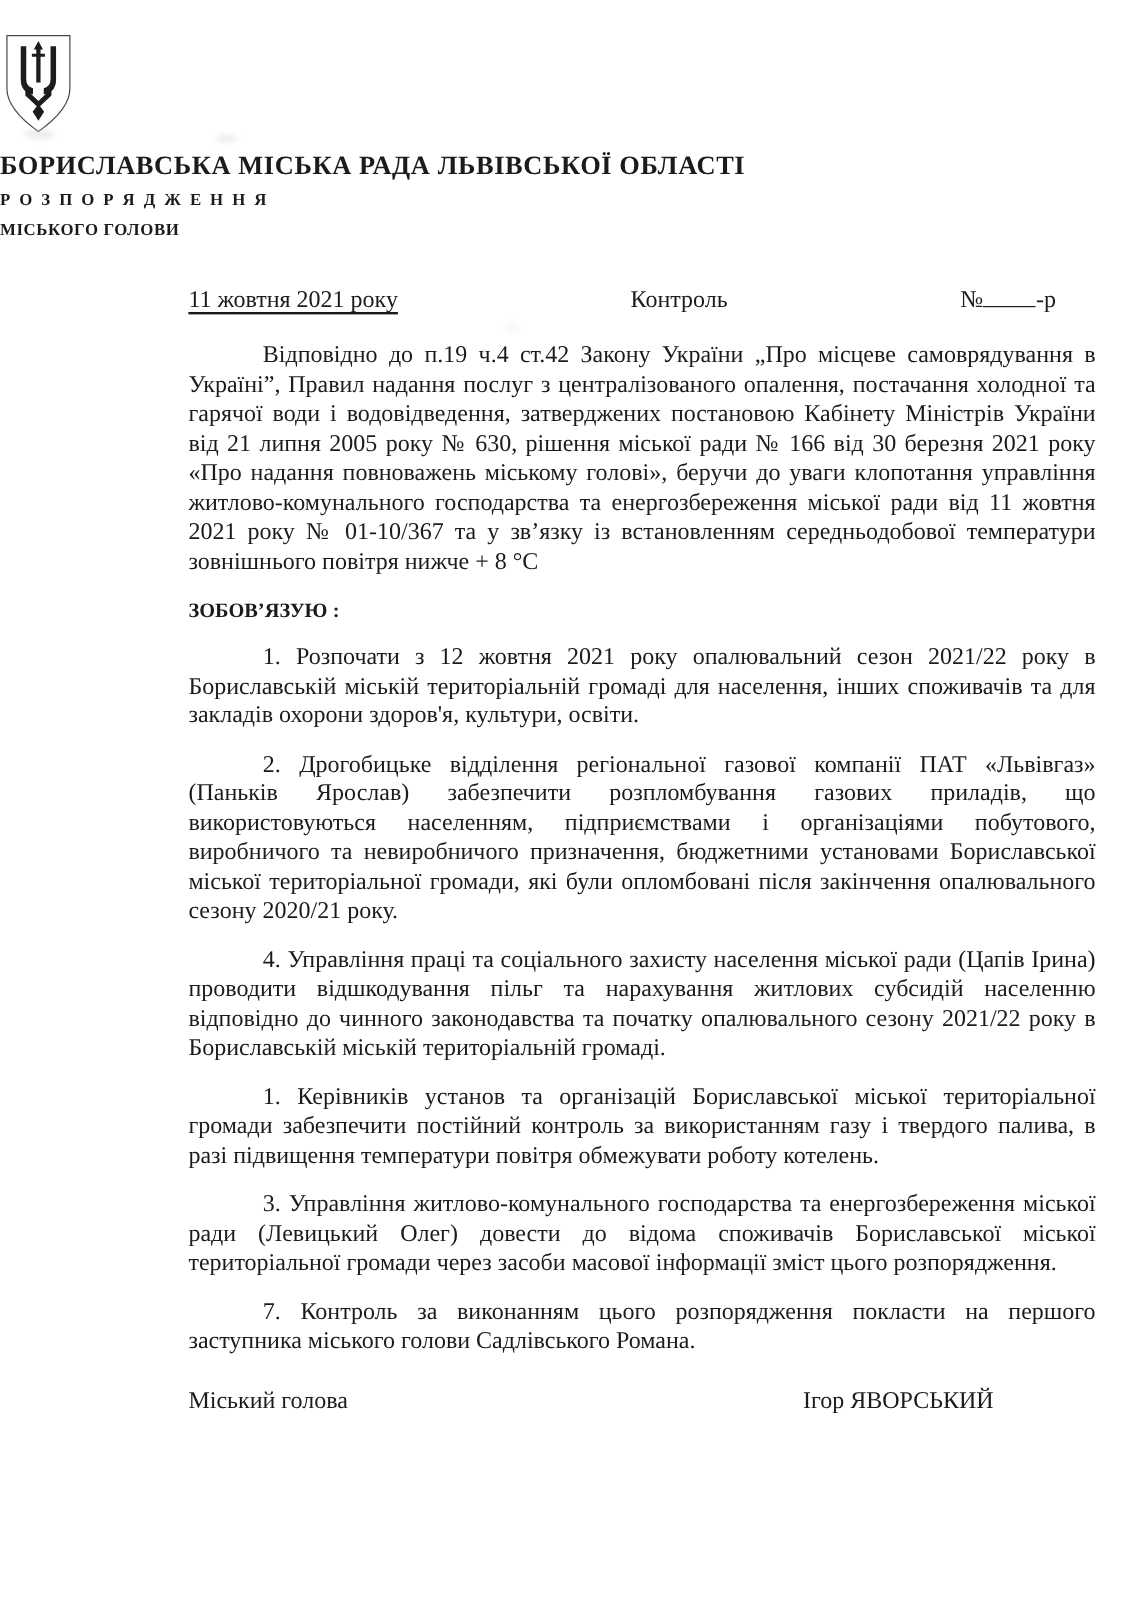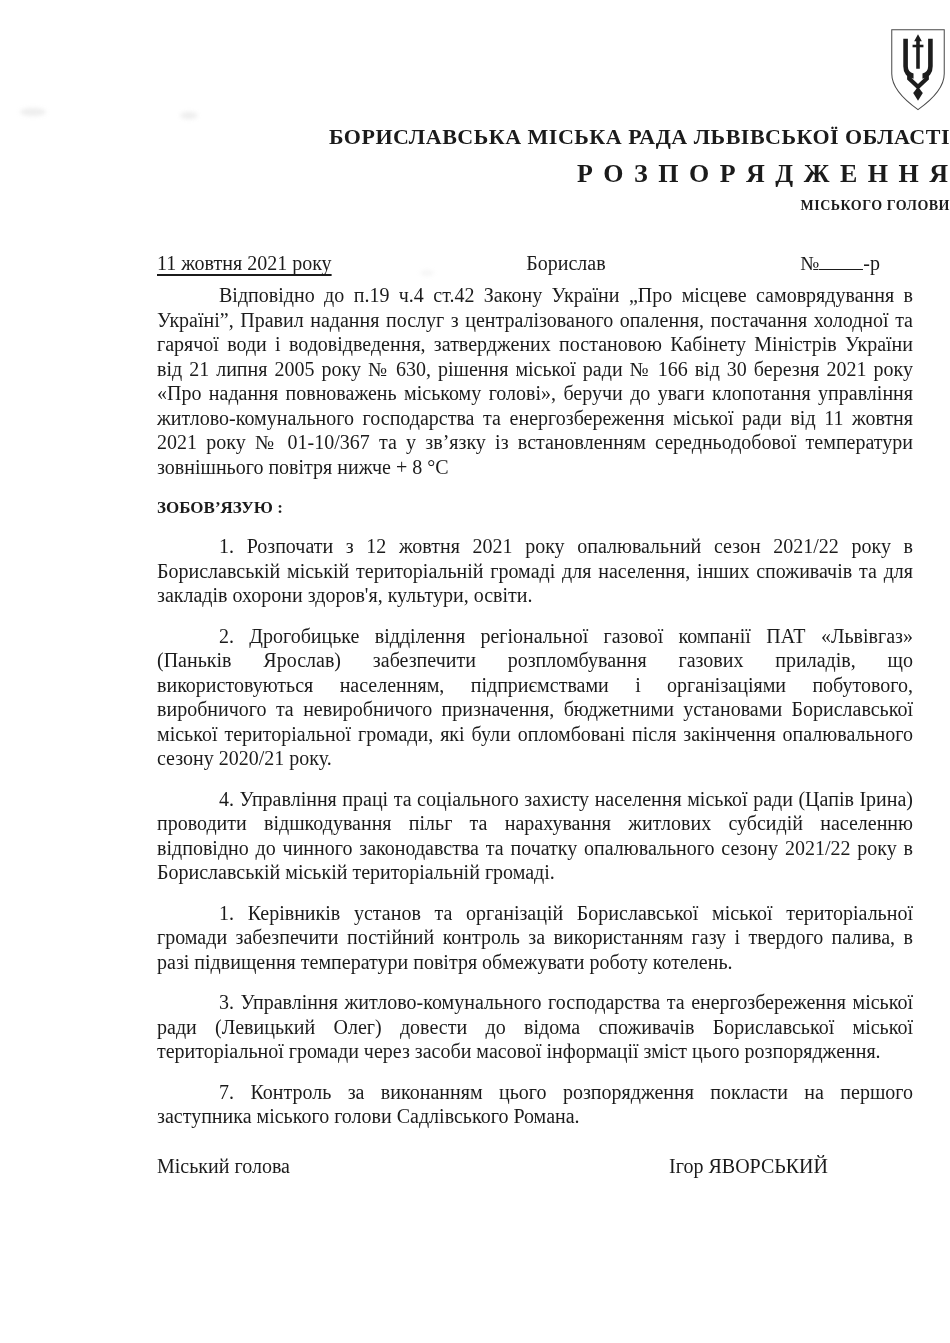--- a/index.html
+++ b/index.html
@@ -22,26 +22,26 @@
     background: #d9d9d9;
     opacity: 0.45;
     border-radius: 50%;
     filter: blur(2px);
     pointer-events: none;
   }
   .noise-1 { left: 20px;  top: 108px; width: 26px; height: 8px; }
   .noise-2 { left: 180px; top: 112px; width: 18px; height: 7px; }
   .noise-3 { left: 420px; top: 270px; width: 14px; height: 6px; opacity: .25; }
 
-  .header { text-align: right; padding-top: 26px; }
+  .header { text-align: left; padding-top: 26px; }
   .emblem { display: inline-block; width: 64px; height: 88px; }
   .emblem svg { width: 64px; height: 88px; display: block; }
 
   .org-name   { font-weight: bold; font-size: 22px; letter-spacing: .5px; margin-top: 6px; }
-  .doc-type   { font-weight: bold; font-size: 26px; letter-spacing: 2px;  margin-top: 9px; }
+  .doc-type   { font-weight: bold; font-size: 14px; letter-spacing: 2px;  margin-top: 9px; }
   .doc-author { font-weight: bold; font-size: 14px; letter-spacing: .5px; margin-top: 9px; }
 
   .dateline {
     display: flex;
     justify-content: space-between;
     align-items: baseline;
     margin: 38px 70px 0 157px;
     font-size: 20px;
   }
   .dateline .date { text-decoration: underline; text-underline-offset: 4px; }
@@ -60,21 +60,21 @@
     line-height: 24.5px;
     text-align: justify;
   }
   .preamble, .item {
     margin: 17px 37px 0 157px;
     font-size: 20px;
     line-height: 24.5px;
     text-align: justify;
     text-indent: 62px;
   }
-  .preamble { margin-top: 8px; }
+  .preamble { margin-top: 22px; }
   .order-heading {
     margin: 19px 37px 0 157px;
     font-size: 17px;
     font-weight: bold;
   }
   .item { margin-top: 16px; }
 
   .signature {
     display: flex;
     justify-content: space-between;
@@ -106,21 +106,21 @@
         </g>
       </svg>
     </div>
     <div class="org-name">БОРИСЛАВСЬКА МІСЬКА РАДА ЛЬВІВСЬКОЇ ОБЛАСТІ</div>
     <div class="doc-type">Р О З П О Р Я Д Ж Е Н Н Я</div>
     <div class="doc-author">МІСЬКОГО ГОЛОВИ</div>
   </div>
 
   <div class="dateline">
     <span class="date">11 жовтня 2021 року</span>
-    <span class="place">Борислав</span>
+    <span class="place">Контроль</span>
     <span class="number"><span>№</span><span class="number-blank"></span><span>-р</span></span>
   </div>
 
 
   <p class="preamble">Відповідно до п.19 ч.4 ст.42 Закону України „Про місцеве самоврядування в Україні”, Правил надання послуг з централізованого опалення, постачання холодної та гарячої води і водовідведення, затверджених постановою Кабінету Міністрів України від 21 липня 2005 року № 630,  рішення міської ради № 166 від 30 березня 2021 року «Про надання повноважень міському голові», беручи до уваги клопотання управління житлово-комунального господарства та енергозбереження міської ради від 11 жовтня 2021 року № 01-10/367 та у зв’язку із встановленням середньодобової температури зовнішнього повітря нижче + 8 °С</p>
 
   <p class="order-heading">ЗОБОВ’ЯЗУЮ :</p>
 
   <p class="item">1. Розпочати з 12 жовтня 2021 року опалювальний сезон 2021/22 року в Бориславській міській територіальній громаді для населення, інших споживачів та для закладів охорони здоров'я, культури, освіти.</p>
   <p class="item">2. Дрогобицьке відділення регіональної газової компанії ПАТ «Львівгаз» (Паньків Ярослав) забезпечити розпломбування газових приладів, що використовуються населенням, підприємствами і організаціями побутового, виробничого та невиробничого призначення, бюджетними установами Бориславської міської територіальної громади, які були опломбовані після закінчення опалювального сезону 2020/21 року.</p>

